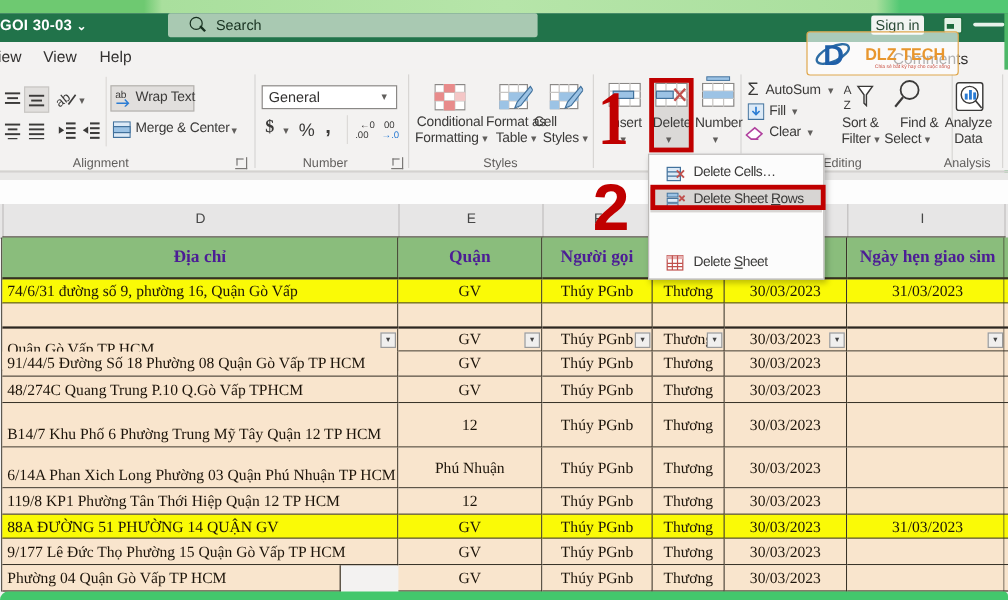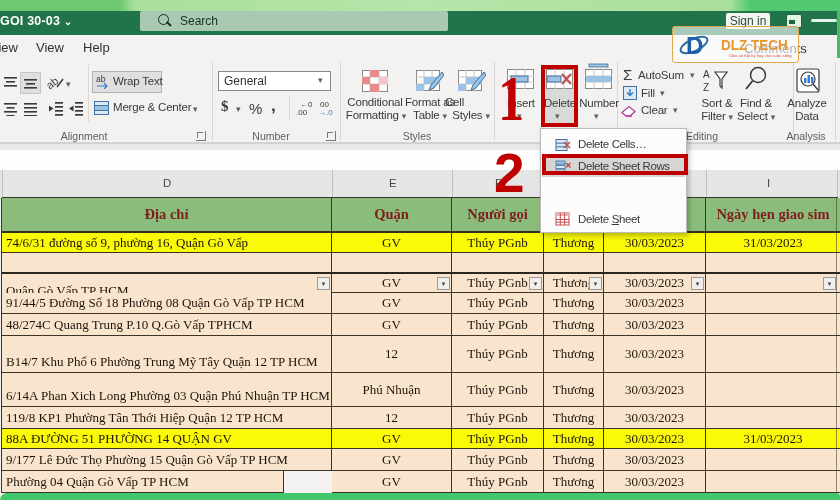--- a/index.html
+++ b/index.html
@@ -25,21 +25,21 @@
 .chev{color:#605e5c;font-size:9px;}
 .dlauncher{width:9px;height:9px;border-right:1.3px solid #7a7876;border-bottom:1.3px solid #7a7876;top:131px;}
 .dlauncher:after{content:"";position:absolute;right:2px;bottom:2px;width:5px;height:5px;border-top:1.3px solid #7a7876;border-left:1.3px solid #7a7876;}
 
 #colheads{left:0;top:170px;width:840px;height:28px;background:#e7e6e6;border-bottom:1px solid #b7b7b7;}
 .collet{top:177px;font-size:11.5px;color:#474747;}
 .colbord{top:170px;width:1px;height:28px;background:#c0bfbf;}
 .cell{position:absolute;box-sizing:border-box;font-family:"Liberation Serif",serif;border-right:1px solid #3a3429;border-bottom:1px solid #3a3429;font-size:13px;color:#1c140a;display:flex;align-items:center;overflow:hidden;white-space:nowrap;}
 .cl{justify-content:flex-start;padding-left:4px;}
 .cc{justify-content:center;}
-.hdr{font-weight:bold;font-size:14.5px;color:#7f1d1d;}
+.hdr{font-weight:bold;font-size:14.5px;color:#4c1d95;}
 .grn{background:#8abd7c;border-bottom-width:2px!important;border-bottom-color:#35301f!important;}
 .ylw{background:#fafa06;}
 .pch{background:#f9e5cd;}
 
 .fbtn{position:absolute;width:13px;height:13px;background:#f0efee;border:1px solid #9a9a9a;box-sizing:border-box;font-size:7px;color:#444;text-align:center;line-height:11px;font-family:"Liberation Sans",sans-serif;}
 
 #menu{left:540px;top:128px;width:147px;height:105px;background:#fcfcfc;border:1px solid #bdbbb9;box-sizing:border-box;box-shadow:2px 3px 5px rgba(0,0,0,.25);}
 .mitem{position:absolute;left:1px;width:143px;height:25px;font-size:11.5px;letter-spacing:-0.4px;color:#3b3a39;line-height:25px;white-space:nowrap;}
 .mtext{position:absolute;left:36px;top:0;}
 
@@ -251,21 +251,21 @@
       <text x="0" y="10" font-size="10" fill="#3b3a39" font-family="Liberation Sans">A</text>
       <text x="0" y="23" font-size="10" fill="#3b3a39" font-family="Liberation Sans">Z</text>
       <path d="M12 4 L24 4 L19 11 L19 20 L17 18 L17 11 z" fill="#fff" stroke="#3b3a39" stroke-width="1.2"></path>
     </svg>
 <div class="abs rtext" style="left:691px;top:97px;width:52px;text-align:center;">Sort &amp;</div>
 <div class="abs rtext" style="left:691px;top:110px;width:52px;text-align:center;">Filter <span class="chev">▾</span></div>
 <svg class="abs" style="left:744px;top:66px;" width="26" height="26">
       <circle cx="14" cy="9" r="7.5" fill="none" stroke="#3b3a39" stroke-width="1.5"></circle>
       <line x1="8.5" y1="15" x2="2" y2="23" stroke="#3b3a39" stroke-width="1.8"></line>
     </svg>
-<div class="abs rtext" style="left:730px;top:97px;width:52px;text-align:center;">Find &amp;</div>
+<div class="abs rtext" style="left:730px;top:97px;width:52px;text-align:right;">Find &amp;</div>
 <div class="abs rtext" style="left:730px;top:110px;width:52px;text-align:center;">Select <span class="chev">▾</span></div>
 <div class="abs glabel" style="left:657px;width:90px;">Editing</div>
 <svg class="abs" style="left:796px;top:68px;" width="25" height="26">
       <rect x="1" y="1" width="22" height="23" rx="2" fill="#fff" stroke="#3b3a39" stroke-width="1.2"></rect>
       <circle cx="12" cy="11" r="7" fill="none" stroke="#3b3a39" stroke-width="1.2"></circle>
       <rect x="8" y="10" width="2.4" height="5" fill="#2b7cd3"></rect>
       <rect x="11.5" y="7" width="2.4" height="8" fill="#2b7cd3"></rect>
       <rect x="15" y="9" width="2.4" height="6" fill="#2b7cd3"></rect>
       <line x1="17" y1="16" x2="22" y2="22" stroke="#3b3a39" stroke-width="1.4"></line>
     </svg>

